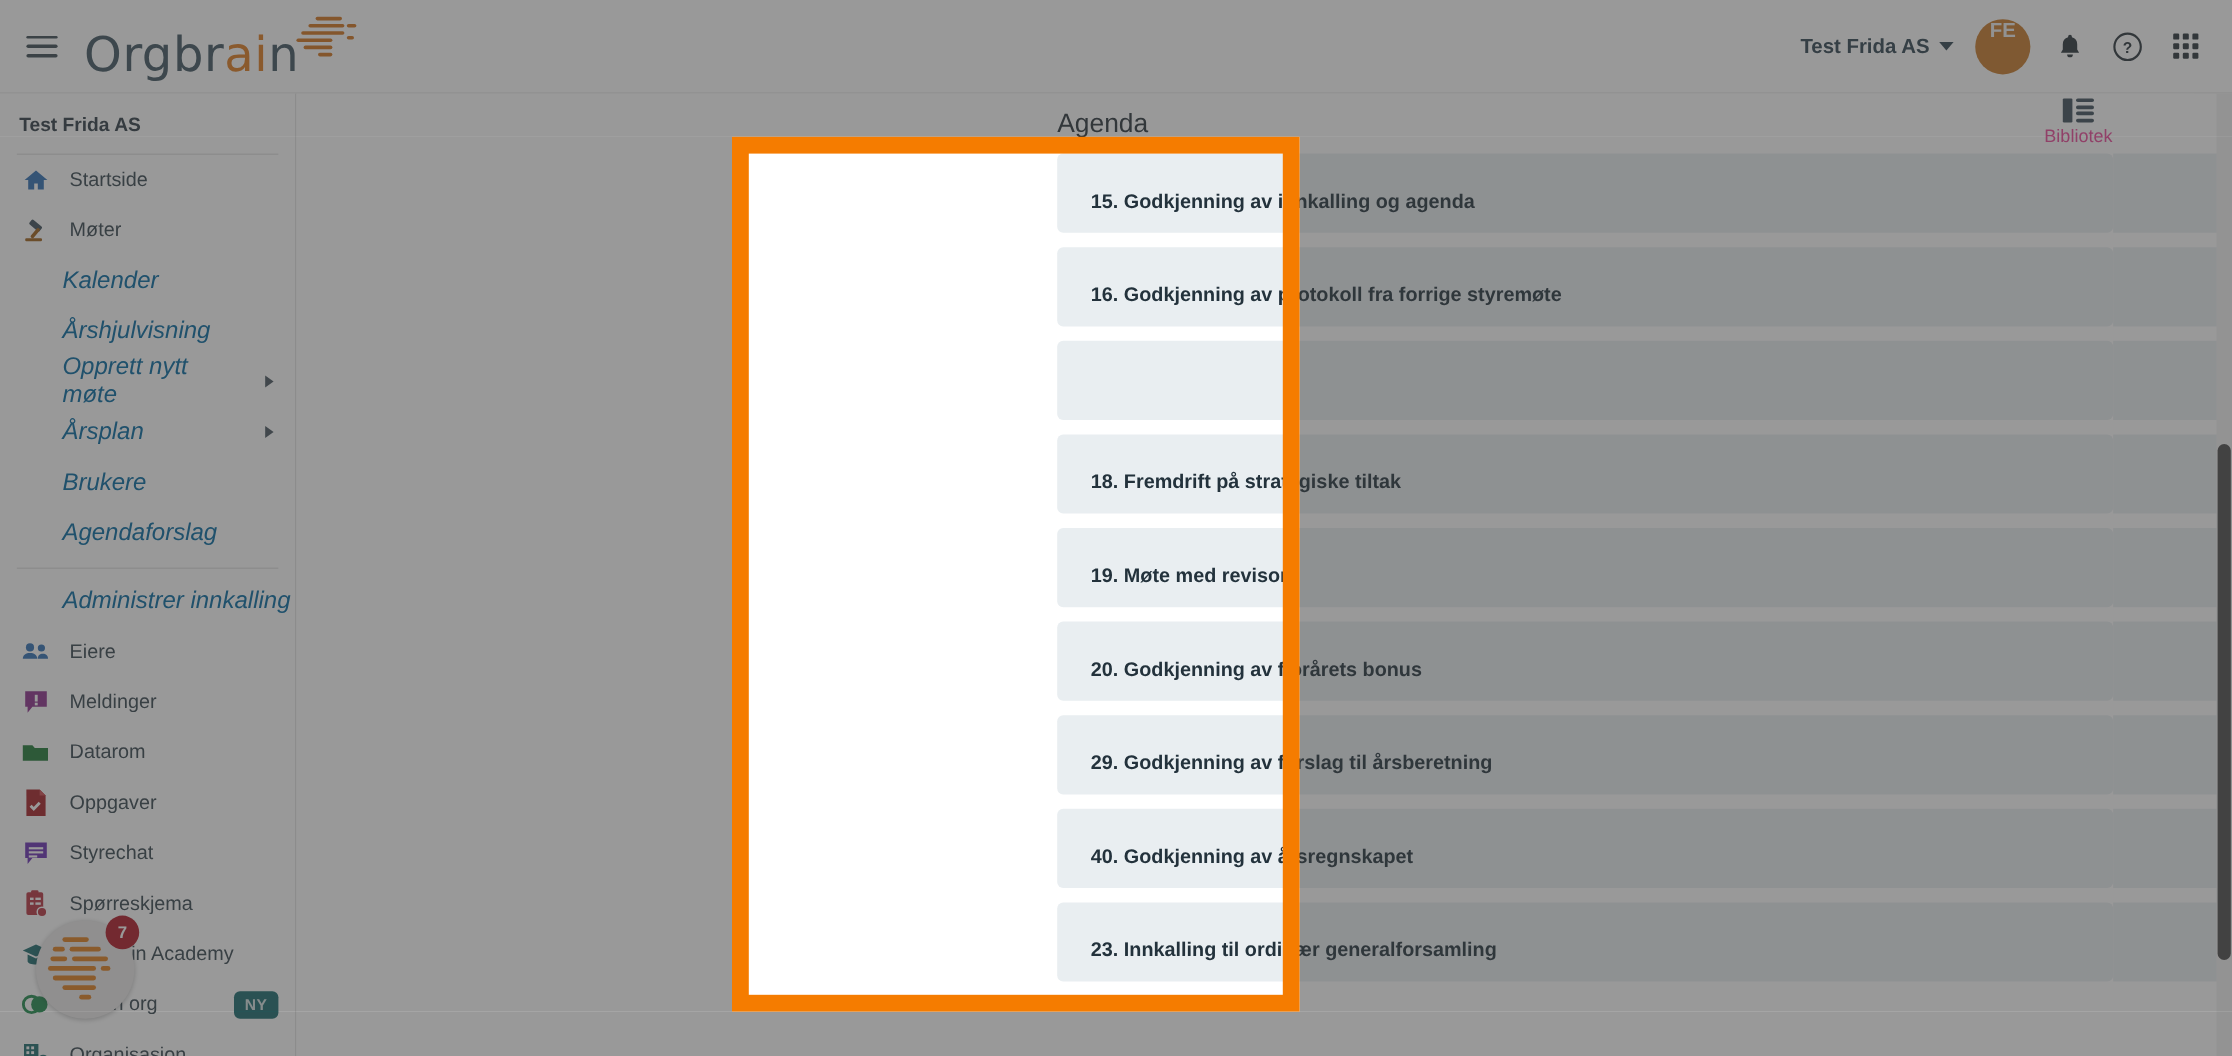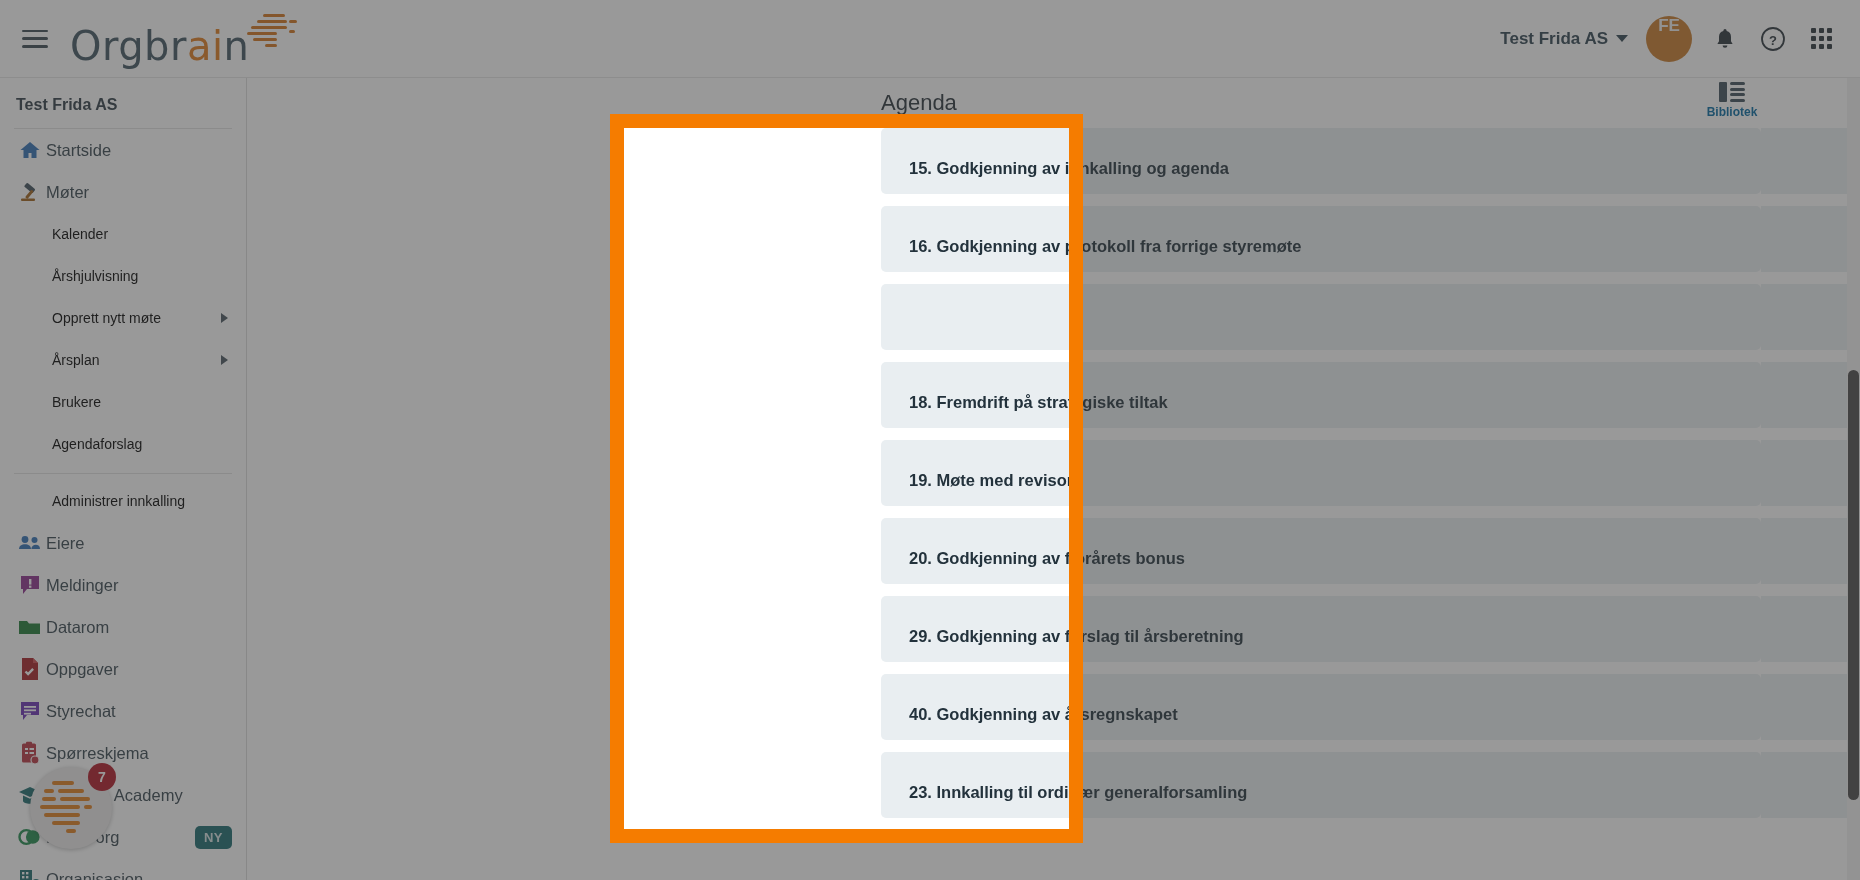--- a/index.html
+++ b/index.html
@@ -39,24 +39,24 @@
   .grid-icon{ display:grid; grid-template-columns:repeat(3,5px); grid-template-rows:repeat(3,5px); gap:3px;}
   .grid-icon i{ background:#28323a; border-radius:1px; display:block; width:5px; height:5px;}
 
   
   .sidebar{
     position:absolute; left:0; top:78px; width:247px; height:802px;
     background:#ffffff; border-right:1px solid #dcdcdc; padding-top:6px;
   }
   .side-org{ font-size:16px; font-weight:bold; color:#2e3c45; padding:12px 18px 14px 16px;}
   .side-sep{ height:1px; background:#e2e2e2; margin:0 14px;}
-  .side-item{ display:flex; align-items:center; height:42px; padding-left:18px; gap:4px; cursor:pointer; position:relative;}
+  .side-item{ display:flex; align-items:center; height:42px; padding-left:18px; gap:16px; cursor:pointer; position:relative;}
   .side-item .lbl{ font-size:16.5px; color:#36454e;}
   .side-item.sub{ padding-left:52px; }
-  .side-item.sub .lbl{ font-size:14px; color:#000000;}
+  .side-item.sub .lbl{ font-size:20px; color:#0369a1;font-style:italic;}
   .side-icon{ width:24px;height:24px; flex:0 0 24px; display:flex; align-items:center; justify-content:center;}
   .arrow-right{ margin-left:auto; margin-right:18px; width:0;height:0;
       border-top:5px solid transparent;border-bottom:5px solid transparent;border-left:7px solid #47555e;}
   .badge-ny{ margin-left:auto; margin-right:14px; background:#176a6e; color:#d7e3e4;
       font-size:13px; font-weight:bold; border-radius:5px; padding:4px 9px; letter-spacing:.5px;}
 
   
   .help-widget{
     position:absolute; left:30px; top:767px; width:82px; height:82px; border-radius:50%;
     background:#eceaea; box-shadow:0 1px 4px rgba(0,0,0,.25);
@@ -74,21 +74,21 @@
   .content-card{
     position:absolute; left:328px; top:0px; width:1253px; bottom:0; background:#ffffff;
   }
   .agenda-head{ position:relative; height:50px; }
   .agenda-title{ position:absolute; left:306px; top:12px; font-size:22px; color:#28323a;}
   .bibliotek{ position:absolute; left:1122px; top:4px; width:70px; text-align:center; cursor:pointer;}
   .bib-icon{ width:26px;height:20px;margin:0 auto; display:flex; gap:3px;}
   .bib-icon .blk{ width:8px;height:20px;background:#3d4f5a;border-radius:1px;}
   .bib-icon .lines{ flex:1; display:flex;flex-direction:column;justify-content:space-between;}
   .bib-icon .lines i{ display:block;height:3px;background:#3d4f5a;border-radius:2px;}
-  .bib-lbl{ font-size:12px; color:#0369a1; margin-top:3px;font-weight:bold;}
+  .bib-lbl{ font-size:15px; color:#ec4899; margin-top:3px;}
 
   .agenda-list{ position:absolute; left:306px; top:50px; width:880px; }
   .agenda-row{
     position:relative; height:66px; background:#e9eef1; border-radius:5px;
     margin-bottom:12px; display:flex; align-items:center; cursor:pointer;
   }
   .agenda-row .num-title{ font-size:16.5px; font-weight:bold; color:#23323c; padding-left:28px;margin-top:15px;}
   .row-right{
     position:absolute; left:880px; width:380px; height:66px; top:0;
     display:flex; align-items:center; justify-content:flex-end; gap:0;

